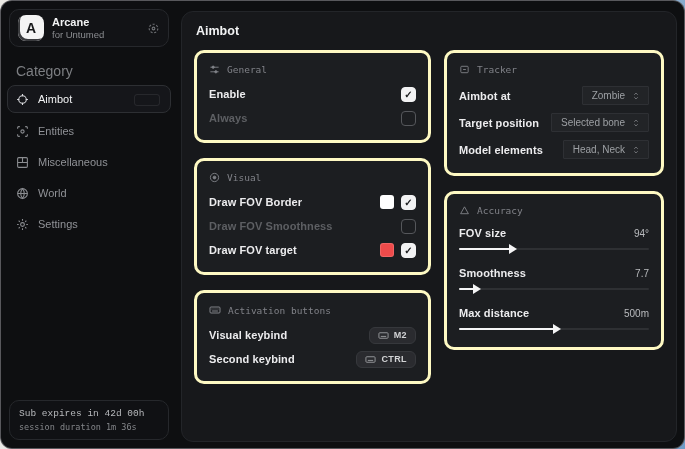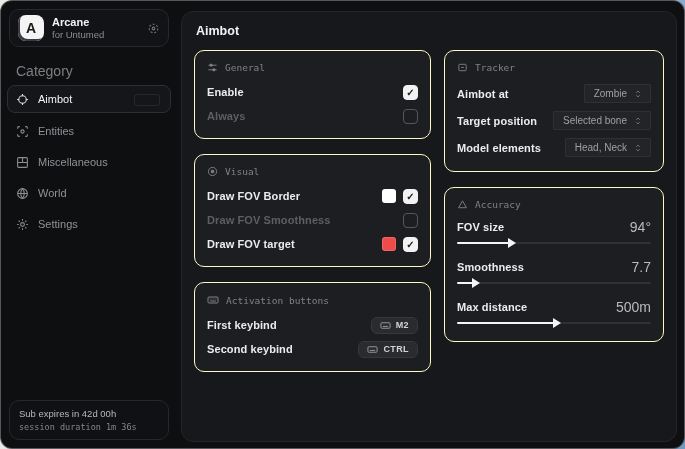--- a/index.html
+++ b/index.html
@@ -26,31 +26,31 @@
   .nav-item{display:flex;align-items:center;gap:9px;height:24px;margin:0 6px 5px 6px;
     padding:0 8px;border-radius:8px;font-size:11px;color:#909297;cursor:pointer;border:1px solid transparent;}
   .nav-item.selected{background:#15161a;border-color:#2d2f33;color:#f2f3f4;height:26px;position:relative;}
   .nav-item .nicon{color:#8b8d91;}
   .nav-item.selected .nicon{color:#d9dadd;}
   .hint-badge{position:absolute;right:10px;top:8px;width:24px;height:10px;border-radius:3px;
     border:1px solid rgba(120,122,126,.18);}
   .spacer{flex:1;}
   .status-card{margin:0 8px 8px 8px;border:1px solid #26282c;border-radius:10px;
     padding:7px 9px;background:#101114;}
-  .status-l1{font-family:Liberation Sans, sans-serif;font-size:9.5px;color:#b7b9bc;margin-bottom:3px;}
+  .status-l1{font-family:Liberation Mono, monospace;font-size:9.5px;color:#b7b9bc;margin-bottom:3px;}
   .status-l2{font-family:"DejaVu Sans Mono",monospace;font-size:8.5px;color:#84868a;}
 
   
   .main{flex:1;margin:10px 7px 6px 4px;background:#17181b;border:1px solid #232529;
     border-radius:12px;padding:9px 12px;box-sizing:border-box;overflow:hidden;}
   .page-title{font-size:12.5px;font-weight:bold;color:#f2f3f4;margin:3px 0 12px 2px;}
   .cols{display:flex;gap:13px;align-items:flex-start;}
   .col-left{width:237px;flex-shrink:0;}
   .col-right{flex:1;}
-  .card{background:#1c1e21;border:1px solid #fef9c3;border-radius:10px;
+  .card{background:#1c1e21;border:3px solid #fef9c3;border-radius:10px;
     padding:9px 12px 11px 12px;margin-bottom:15px;box-sizing:border-box;}
   .card-head{display:flex;align-items:center;gap:7px;color:#808288;
     font-family:"DejaVu Sans Mono",monospace;font-size:9.5px;margin:2px 0 8px 0;}
   .row{display:flex;align-items:center;justify-content:space-between;min-height:22px;}
   .row + .row{margin-top:2px;}
   .row-label{font-size:11px;color:#ececee;font-weight:bold;letter-spacing:.1px;}
   .row-label.dim{color:#5d5f63;}
   .controls{display:flex;align-items:center;gap:7px;}
   .checkbox{width:15px;height:15px;border-radius:4px;box-sizing:border-box;cursor:pointer;
     border:1.5px solid #55575b;display:flex;align-items:center;justify-content:center;
@@ -61,21 +61,21 @@
     border-radius:6px;padding:2px 8px;font-size:9px;font-weight:bold;letter-spacing:.4px;
     color:#d3d4d6;cursor:pointer;}
   .keybtn .icon{color:#9a9ca0;}
   .dropdown{display:inline-flex;align-items:center;gap:6px;background:#222427;border:1px solid #2e3034;
     border-radius:1px;padding:3px 7px 3px 9px;font-size:10px;color:#9da0a4;cursor:pointer;}
   .dropdown .icon{color:#7e8084;}
 
   
   .srow{margin-bottom:10px;}
   .srow-top{display:flex;align-items:center;justify-content:space-between;height:18px;gap:17px;}
-  .srow-val{font-size:14px;color:#b9bbbe;}
+  .srow-val{font-size:10px;color:#b9bbbe;}
   .slider{position:relative;height:10px;margin-top:2px;cursor:pointer;}
   .slider-track{position:absolute;left:0;right:0;top:4px;height:2px;background:#2e3033;border-radius:1px;}
   .slider-fill{position:absolute;left:0;top:4px;height:2px;background:#f5f5f6;border-radius:1px;}
   .slider-thumb{position:absolute;right:-7px;top:-4px;width:0;height:0;
     border-left:8px solid #f5f5f6;border-top:5px solid transparent;border-bottom:5px solid transparent;}
 </style>
 </head>
 <body>
 
 <div class="stage">
@@ -236,21 +236,21 @@
             <div class="card-head">
               <span class="icon">
                 <svg width="12" height="12" viewBox="0 0 24 24" fill="none" stroke="currentColor" stroke-width="2">
                   <rect x="2" y="6" width="20" height="12" rx="2"></rect>
                     <path d="M6 10h0M10 10h0M14 10h0M18 10h0M7 14h10" stroke-linecap="round"></path>
                 </svg>
               </span>
               <span>Activation buttons</span>
             </div>
             <div class="row">
-              <span class="row-label">First keybind</span>
+              <span class="row-label">Visual keybind</span>
               <span class="keybtn">
                 <span class="icon">
                   <svg width="11" height="11" viewBox="0 0 24 24" fill="none" stroke="currentColor" stroke-width="2">
                     <rect x="2" y="6" width="20" height="12" rx="2"></rect>
                       <path d="M7 14h10" stroke-linecap="round"></path>
                   </svg>
                 </span>
                 <span>M2</span>
               </span>
             </div>

